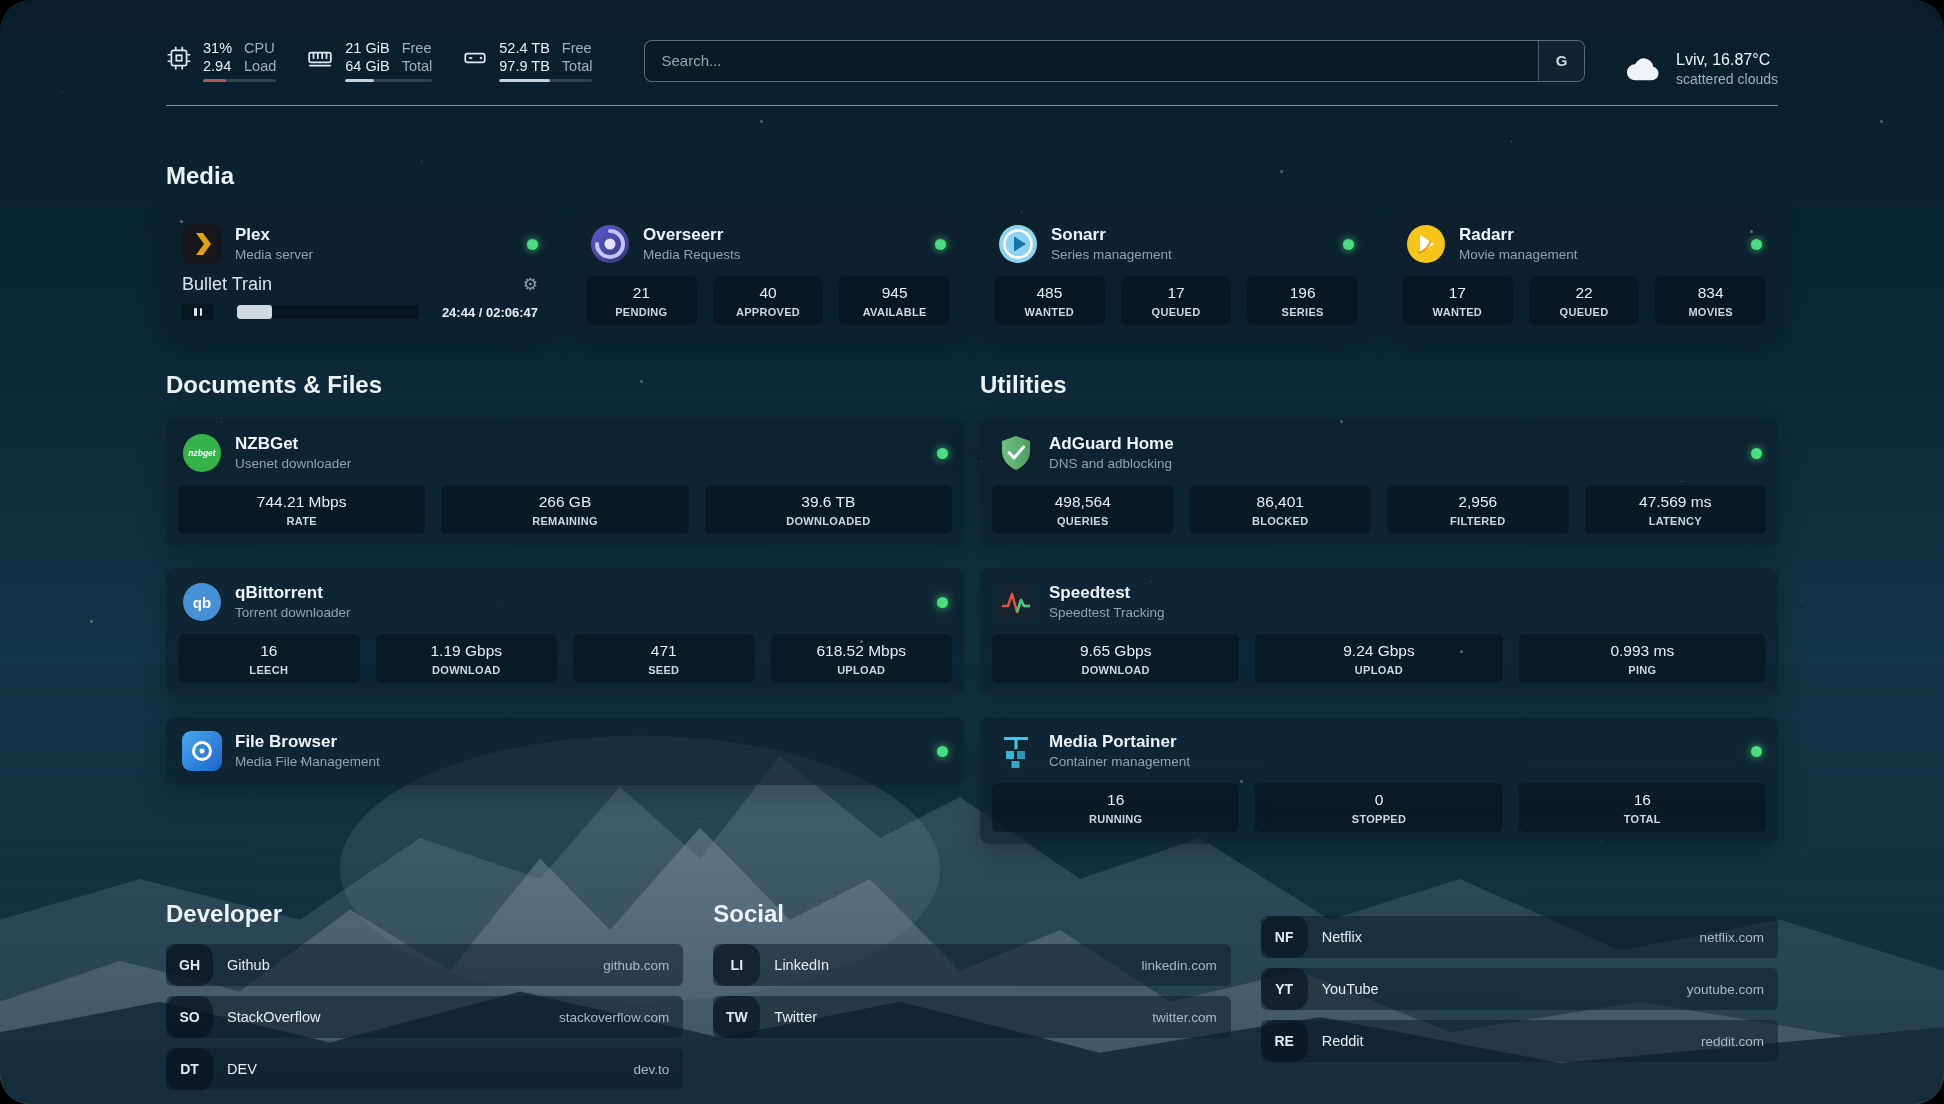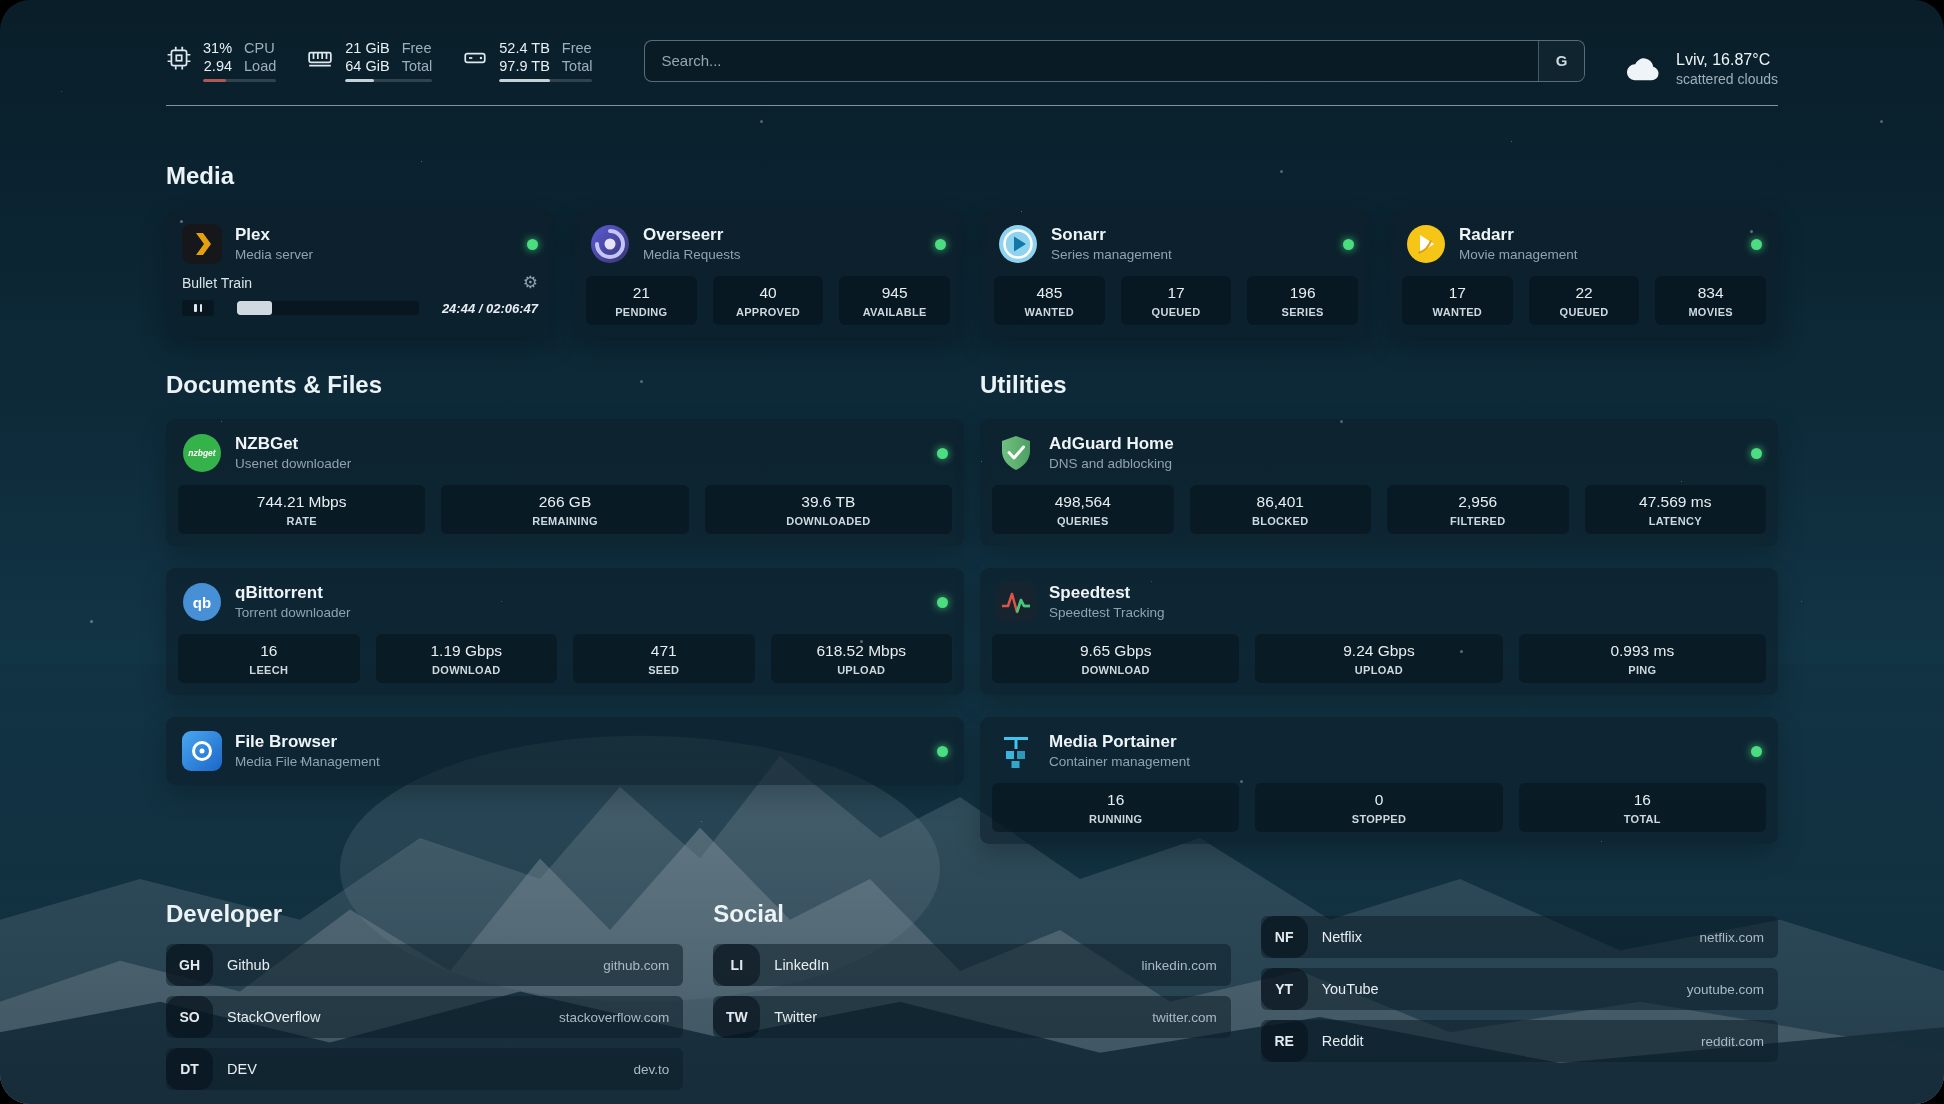--- a/index.html
+++ b/index.html
@@ -34,21 +34,21 @@
   }
 
   .content { position: relative; z-index: 2; padding: 34px 166px 0; }
 
   
   .topbar { display: flex; align-items: center; }
   .res-widget { display: flex; align-items: flex-start; gap: 11px; margin-right: 30px; }
   .res-icon { margin-top: 5px; flex: none; }
   .res-cols { display: flex; gap: 12px; }
   .res-vals, .res-labels { display: flex; flex-direction: column; gap: 2px; }
-  .res-vals { align-items: flex-end; }
+  .res-vals { }
   .res-vals span { font-size: 14.5px; color: #e8eff3; }
   .res-labels span { font-size: 14.5px; color: #9db0ba; }
   .res-bar { height: 3px; margin-top: 5px; background: rgba(255,255,255,.16); border-radius: 2px; overflow: hidden; }
   .res-bar i { display: block; height: 100%; background: #c6d1d8; border-radius: 2px; }
   .res-bar.cpu i { background: var(--cpu-bar, #b25757); }
 
   .searchbar {
     flex: 1; display: flex; align-items: center; height: 42px; margin: 0 38px 0 22px;
     background: rgba(10,25,34,.55); border: 1px solid rgba(168,190,201,.5);
     border-radius: 8px; overflow: hidden;
@@ -92,23 +92,23 @@
   }
 
   .stats-row { display: flex; gap: 16px; margin-top: 10px; }
   .stat { flex: 1; background: rgba(6,18,26,.55); border-radius: 6px; padding: 8px 4px 7px; text-align: center; }
   .stat-value { font-size: 15.5px; color: #e7edf1; white-space: nowrap; }
   .stat-label { font-size: 11px; font-weight: 700; color: #cdd8df; margin-top: 4px; letter-spacing: .3px; }
 
   
   .player { padding: 0 4px; }
   .np-row { display: flex; align-items: center; margin-top: 8px; }
-  .np-title { font-size: 14px; color: #dbe4ea; }
+  .np-title { font-size: 18px; color: #dbe4ea; }
   .gear { margin-left: auto; color: #8da0ab; font-size: 17px; cursor: pointer; line-height: 1; }
-  .progress-row { display: flex; align-items: center; gap: 23px; margin-top: 9px; font-style: italic; }
+  .progress-row { display: flex; align-items: center; gap: 23px; margin-top: 9px; }
   .pause-btn {
     width: 32px; height: 16px; flex: none; background: rgba(6,18,26,.7); border-radius: 3px;
     display: flex; align-items: center; justify-content: center; gap: 3px; cursor: pointer;
   }
   .pause-btn i { width: 2.5px; height: 8px; background: #dfe8ee; border-radius: 1px; }
   .progress-track { flex: 1; height: 14px; background: rgba(6,18,26,.7); border-radius: 3px; overflow: hidden; cursor: pointer; }
   .progress-fill { display: block; height: 100%; background: #cfd9df; border-radius: 3px; }
   .time { font-size: 13px; font-weight: 700; color: #e7edf1; white-space: nowrap; }
 
   

